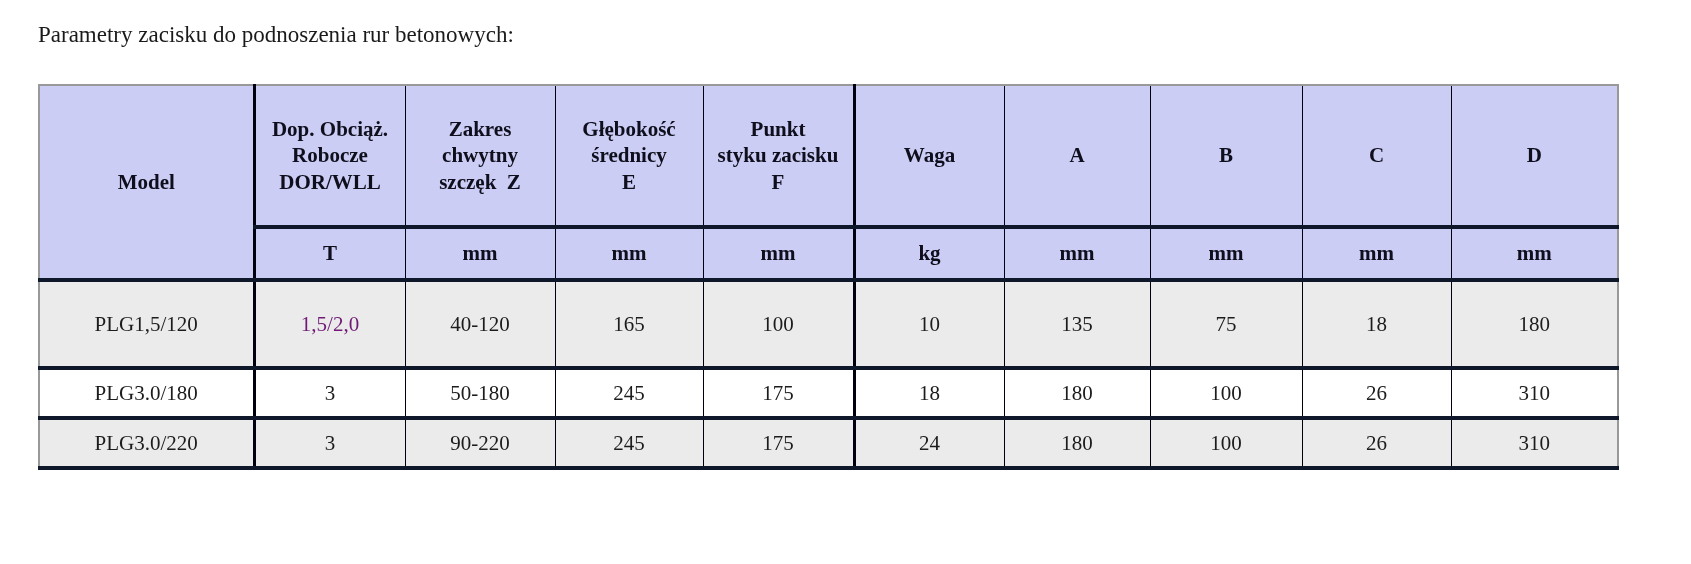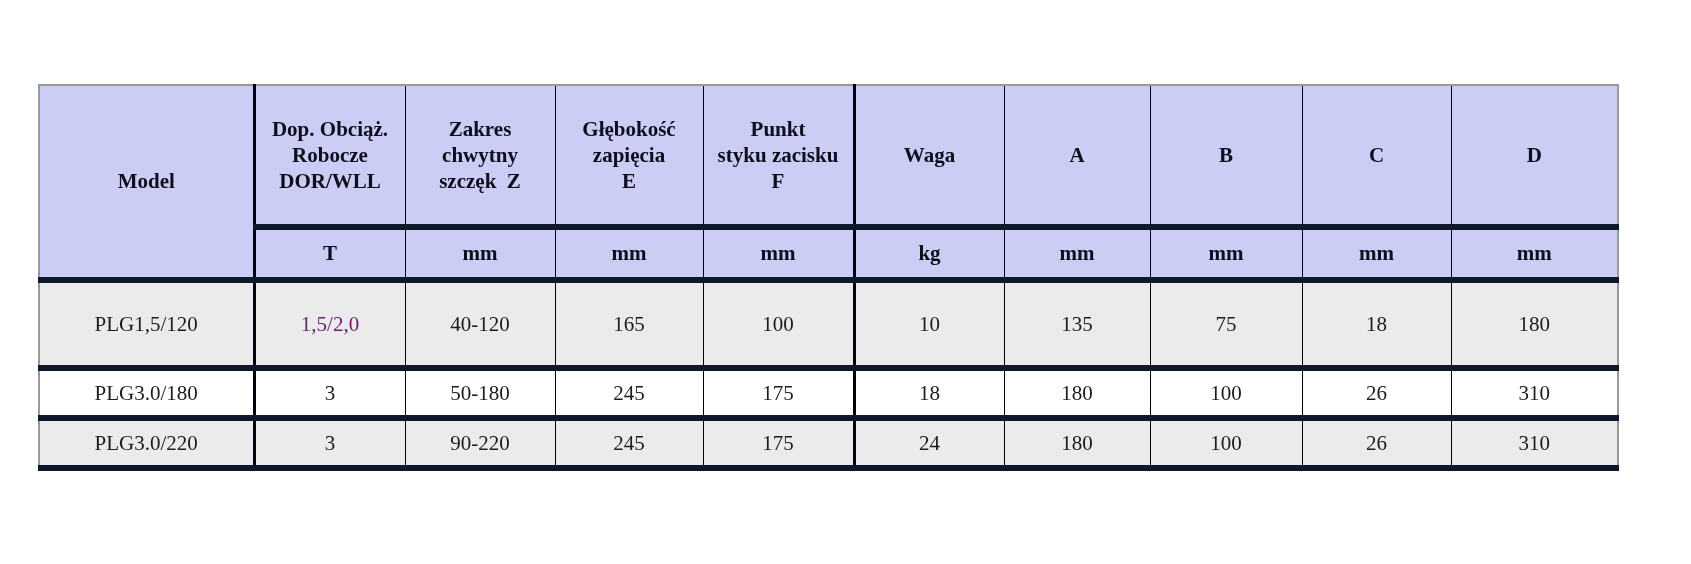--- a/index.html
+++ b/index.html
@@ -33,21 +33,21 @@
     left: 38px;
     top: 84px;
     border-collapse: collapse;
     table-layout: fixed;
     width: 1579px;
     border: 2px solid #999999;
     font-size: 21px;
   }
   table.params th, table.params td {
     border-right: 1px solid #000010;
-    border-bottom: 6px solid #0f172a;
+    border-bottom: 4px solid #0f172a;
     text-align: center;
     vertical-align: middle;
     padding: 0 4px;
     overflow: hidden;
   }
   table.params th {
     font-weight: bold;
     color: #0e0e1c;
     white-space: pre-wrap;
     line-height: 1.25;
@@ -72,20 +72,21 @@
     color: #1a1a1a;
     white-space: pre-wrap;
   }
   .note .gray { color: #8a8a8a; }
 </style>
 </head>
 <body>
 
 <div class="page">
 
+  <p class="title">Parametry zacisku do podnoszenia rur betonowych:</p>
 
   <table class="params">
     <colgroup>
       <col style="width:215px">
         <col style="width:151px">
         <col style="width:150px">
       <col style="width:148px">
         <col style="width:151px">
         <col style="width:150px">
       <col style="width:146px">
@@ -96,21 +97,21 @@
     <tbody>
       <tr class="hdr-row">
         <th rowspan="2" class="b-thick">Model</th>
         <th>Dop. Obciąż.
 Robocze
 DOR/WLL</th>
         <th>Zakres
 chwytny
 szczęk  Z</th>
         <th>Głębokość
-zapięcia
+średnicy
 E</th>
         <th class="b-thick">Punkt
 styku zacisku
 F</th>
         <th>Waga</th>
         <th>A</th>
         <th>B</th>
         <th>C</th>
         <th>D</th>
       </tr>

